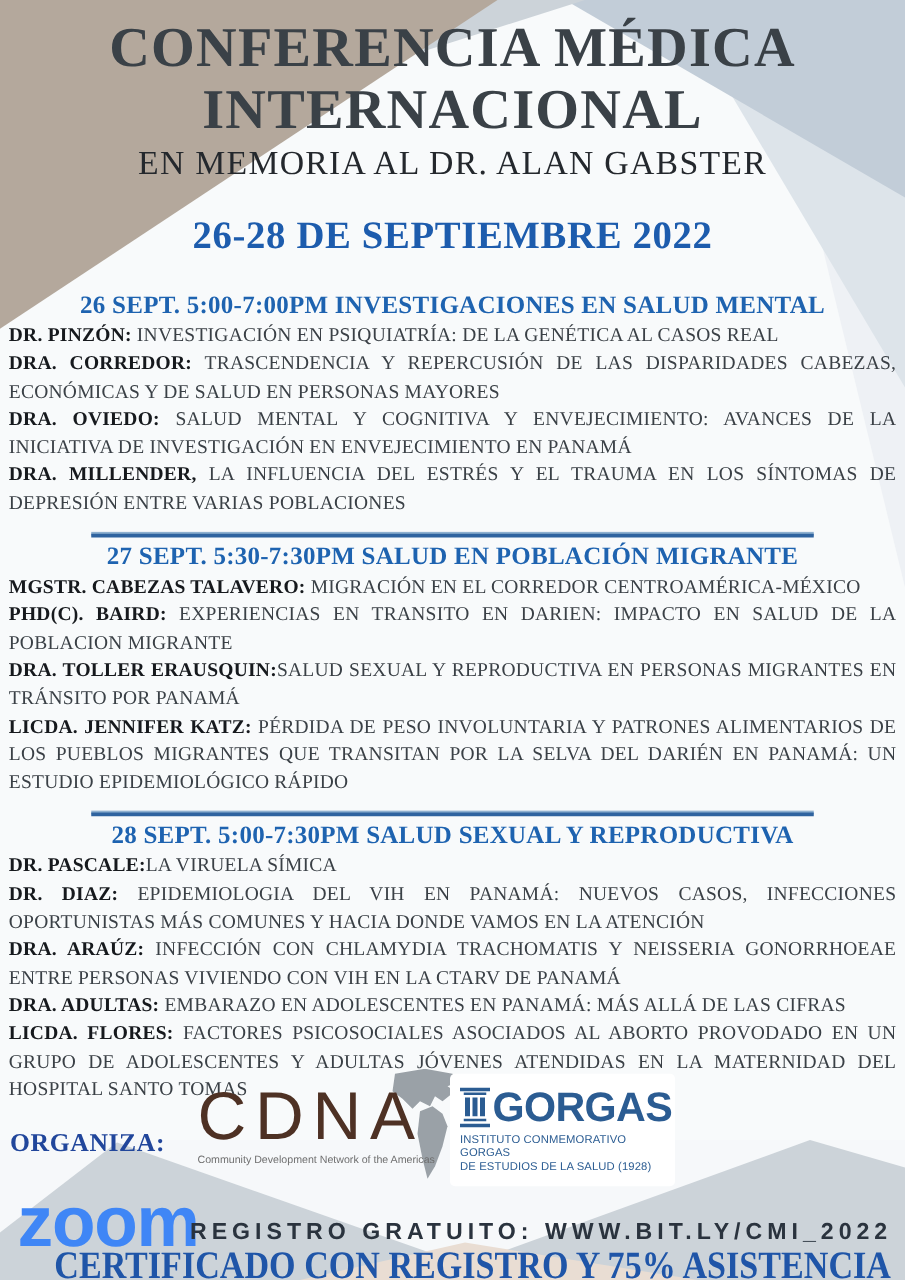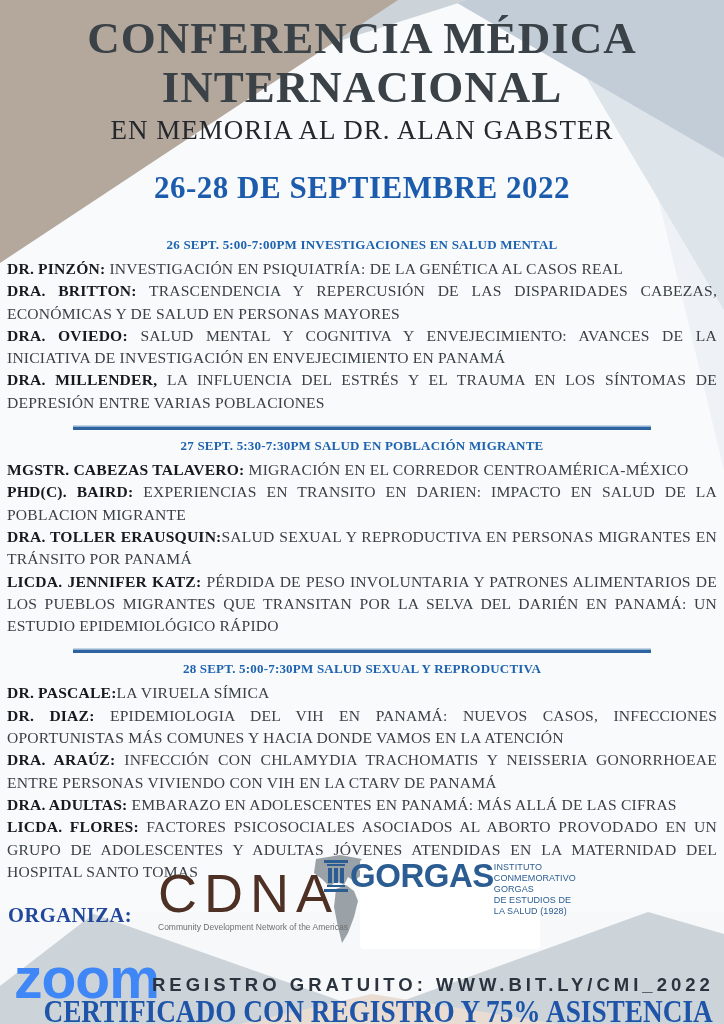--- a/index.html
+++ b/index.html
@@ -11,40 +11,40 @@
   .content{position:relative;z-index:1;}
 
   .title{margin-top:14px;text-align:center;color:#3a4147;font-weight:700;
          font-size:45px;line-height:49px;letter-spacing:1px;}
   .subtitle{text-align:center;font-size:27px;line-height:33px;letter-spacing:1px;
             color:#24282d;margin-top:2px;font-weight:400;}
   .date{text-align:center;font-size:31px;line-height:37px;font-weight:700;
         color:#1d5cad;margin-top:22px;letter-spacing:.5px;}
 
   .sections{padding:0 7px;margin-top:28px;}
-  .sec-header{text-align:center;color:#1e63b0;font-weight:700;font-size:13px;
+  .sec-header{text-align:center;color:#1e63b0;font-weight:700;font-size:20px;
               line-height:21px;margin:0 0 3px 0;letter-spacing:.2px;}
   .item{font-size:15.6px;line-height:22.3px;text-align:justify;color:#3a4046;
         margin:0;letter-spacing:.2px;}
   .item b{color:#16191d;font-weight:700;}
   .divider{height:3px;width:578px;margin:13px auto 5px;background:#2f639f;
            box-shadow:0 -1.5px 0 #8fb0cf;}
 
   .organiza{position:absolute;left:8px;top:890px;font-size:20.5px;font-weight:700;
             color:#21469b;letter-spacing:.5px;}
 
   .cdna{position:absolute;left:158px;top:851px;width:215px;}
   .cdna-word{font-family:"Liberation Sans",sans-serif;font-weight:400;font-size:54px;
              line-height:56px;color:#4e3124;letter-spacing:7px;position:relative;z-index:1;}
   .cdna-tagline{font-family:Liberation Sans, sans-serif;font-size:8.5px;color:#6f6f6f;
                 white-space:nowrap;margin-top:1px;position:relative;z-index:1;}
   .cdna-map{position:absolute;left:152px;top:-10px;z-index:0;}
 
   .gorgas{position:absolute;left:360px;top:845px;width:180px;height:90px;background:#ffffff;
-          border-radius:4px;display:flex;flex-direction:row;justify-content:center;
+          border-radius:4px;display:flex;flex-direction:column;justify-content:center;
           align-items:flex-start;padding:0 8px;box-sizing:border-box;}
   .gorgas-row{display:flex;align-items:center;gap:2px;}
   .gorgas-word{font-family:"Liberation Sans",sans-serif;font-weight:700;font-size:33px;
                color:#2b5c92;letter-spacing:-.5px;line-height:34px;}
   .gorgas-sub{font-family:"Liberation Sans",sans-serif;font-size:9px;line-height:11px;
               color:#2b5c92;margin-top:3px;letter-spacing:.1px;}
 
   .zoom-logo{position:absolute;left:14px;top:934px;font-family:"Liberation Sans",sans-serif;
              font-weight:700;font-size:57px;color:#3f86f6;letter-spacing:-1px;line-height:60px;}
   .registro{position:absolute;left:152px;top:960px;font-family:Liberation Sans, sans-serif;
@@ -77,21 +77,21 @@
       <div>INTERNACIONAL</div>
     </div>
     <div class="subtitle">EN MEMORIA AL DR. ALAN GABSTER</div>
     <div class="date">26-28 DE SEPTIEMBRE 2022</div>
 
     <div class="sections">
 
       <div>
         <p class="sec-header">26 SEPT. 5:00-7:00PM INVESTIGACIONES EN SALUD MENTAL</p>
         <p class="item"><b>DR. PINZÓN:</b><span> INVESTIGACIÓN EN PSIQUIATRÍA: DE LA GENÉTICA AL CASOS REAL</span></p>
-        <p class="item"><b>DRA. BRITTON:</b><span> TRASCENDENCIA Y REPERCUSIÓN DE LAS DISPARIDADES CABEZAS, ECONÓMICAS Y DE SALUD EN PERSONAS MAYORES</span></p>
+        <p class="item"><b>DRA. CORREDOR:</b><span> TRASCENDENCIA Y REPERCUSIÓN DE LAS DISPARIDADES CABEZAS, ECONÓMICAS Y DE SALUD EN PERSONAS MAYORES</span></p>
         <p class="item"><b>DRA. OVIEDO:</b><span> SALUD MENTAL Y COGNITIVA Y ENVEJECIMIENTO: AVANCES DE LA INICIATIVA DE INVESTIGACIÓN EN ENVEJECIMIENTO EN PANAMÁ</span></p>
         <p class="item"><b>DRA. MILLENDER,</b><span> LA INFLUENCIA DEL ESTRÉS Y EL TRAUMA EN LOS SÍNTOMAS DE DEPRESIÓN ENTRE VARIAS POBLACIONES</span></p>
       </div>
 
       <div class="divider"></div>
 
       <div>
         <p class="sec-header">27 SEPT. 5:30-7:30PM SALUD EN POBLACIÓN MIGRANTE</p>
         <p class="item"><b>MGSTR. CABEZAS TALAVERO:</b><span> MIGRACIÓN EN EL CORREDOR CENTROAMÉRICA-MÉXICO</span></p>
         <p class="item"><b>PHD(C). BAIRD:</b><span> EXPERIENCIAS EN TRANSITO EN DARIEN: IMPACTO EN SALUD DE LA POBLACION MIGRANTE</span></p>

